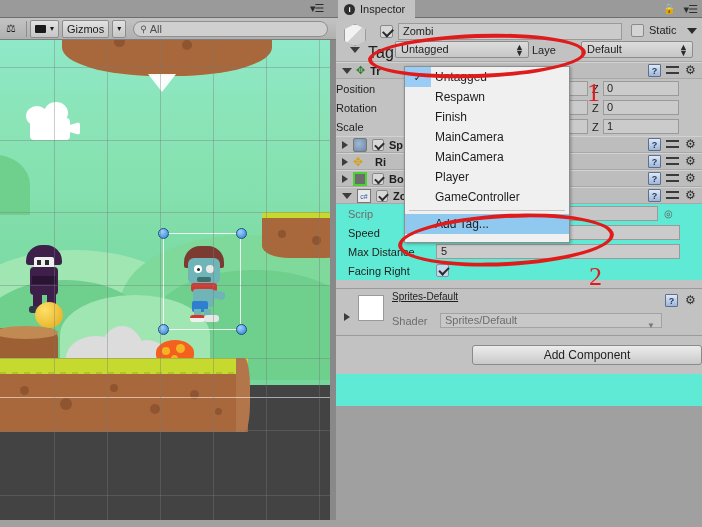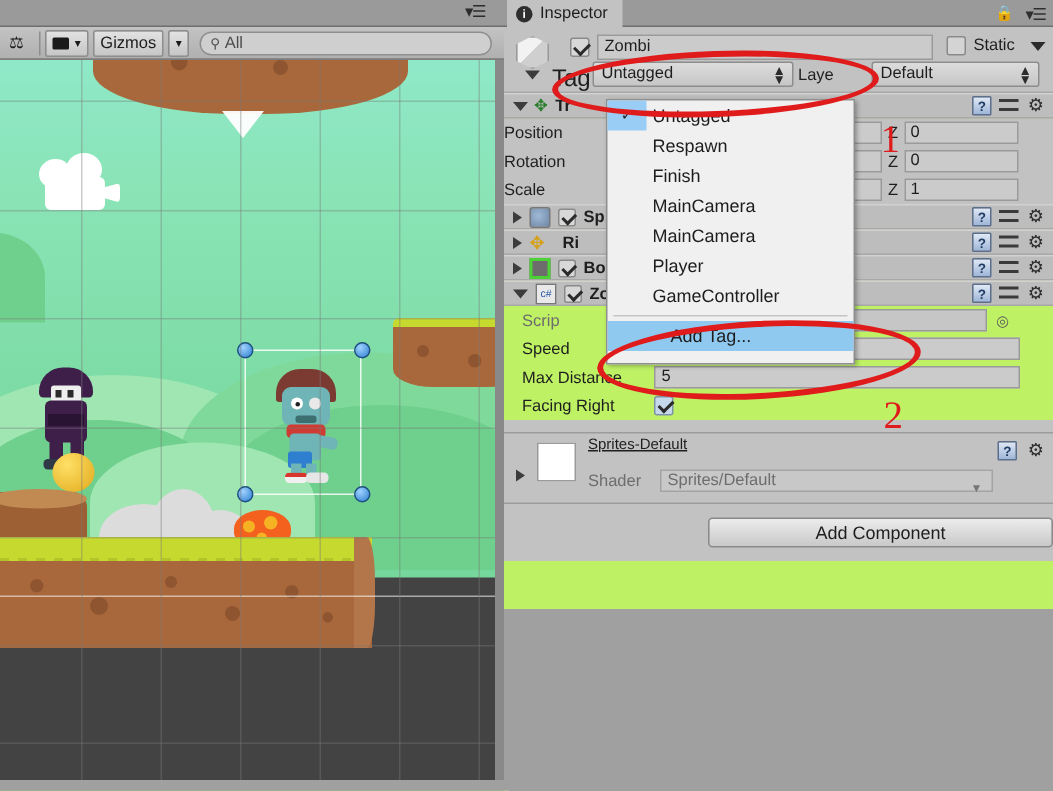--- a/index.html
+++ b/index.html
@@ -207,21 +207,21 @@
     background:#c2c2c2; display:flex; align-items:center; gap:5px;
     font-size:11px; color:#1e1e1e;
   }
   #insp-tab-icon {
     width:11px;height:11px;border-radius:50%;background:#2e2e2e;color:#fff;
     font-size:8px;line-height:11px;text-align:center;font-weight:bold;
   }
   #insp-lock { position:absolute; right:26px; top:3px; font-size:10px; color:#2e2e2e;}
   #insp-menu { position:absolute; right:5px; top:3px; font-size:11px; color:#2e2e2e; letter-spacing:-1px;}
 
-  #insp-body { position:absolute; left:0; top:18px; width:366px; height:509px; background:#bef264; }
+  #insp-body { position:absolute; left:0; top:18px; width:366px; height:509px; background:#5eead4; }
 
   
   #obj-header { position:relative; height:44px; background:#c2c2c2; border-bottom:1px solid #a8a8a8;}
   #obj-cube {
     position:absolute; left:8px; top:6px; width:22px; height:22px;
     background:linear-gradient(135deg,#f2f2f2 0 48%, #cfcfcf 48% 100%);
     border:1px solid #9a9a9a;
     clip-path: polygon(50% 0, 100% 25%, 100% 75%, 50% 100%, 0 75%, 0 25%);
   }
   #obj-foldout { position:absolute; left:14px; top:29px; width:0;height:0;
@@ -349,21 +349,21 @@
     height:20px; display:flex; align-items:center; padding-left:30px;
     font-size:12px; color:#1d1d1d; position:relative;
   }
   .menu-check {
     position:absolute; left:0; top:0; width:26px; height:20px;
     background:#9acdf5; display:flex; align-items:center; justify-content:center;
     font-size:10px; color:#1d1d1d;
   }
   #menu-sep { height:1px; background:#c4c4c4; margin:3px 4px; }
   .menu-item.highlight {
-    background:#8fc9f0; padding-left:12px; justify-content:flex-start;
+    background:#8fc9f0; padding-left:0; justify-content:flex-start;
   }
   .menu-item.highlight span { padding-left:30px; }
 
   
   .ann-ellipse {
     position:absolute; border:4px solid #e01b1b; border-radius:50%;
     z-index: 80; pointer-events:none;
   }
   .ann-num {
     position:absolute; color:#e01b1b; font-size:26px;

